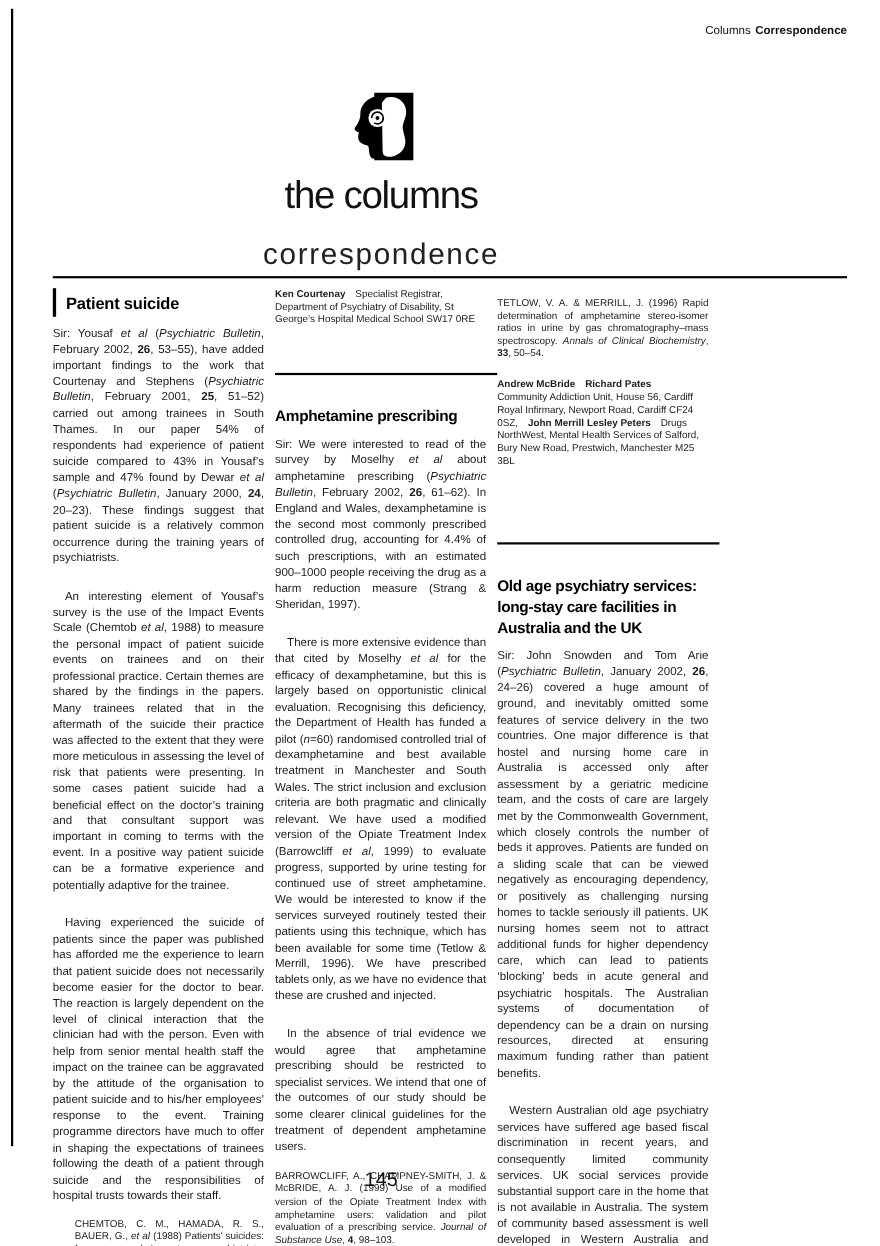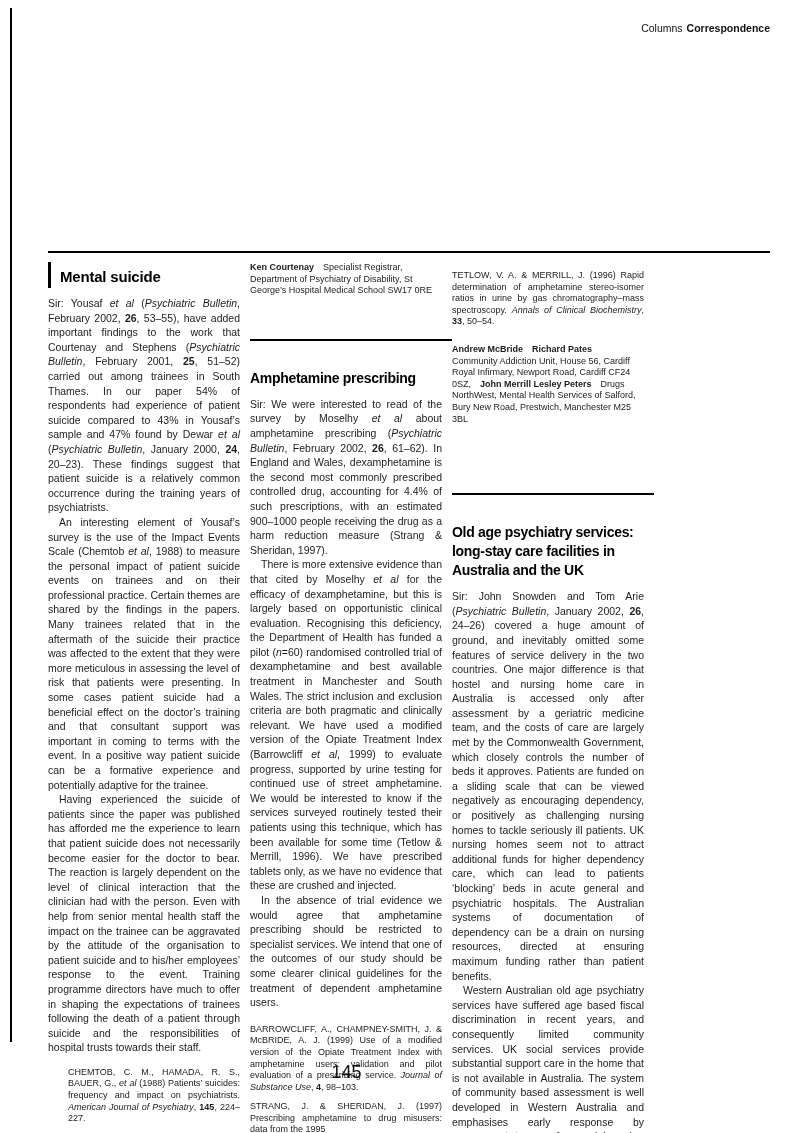--- a/index.html
+++ b/index.html
@@ -10,21 +10,21 @@
   .running-header .bd2{font-weight:bold;margin-left:4px;}
   .masthead{position:absolute;left:48px;top:0;width:597px;text-align:center;}
   .logo{width:58px;height:62px;margin:84px auto 0;}
   .mast-title{margin-top:12px;font-size:35px;letter-spacing:-1.2px;color:#111;line-height:40px;}
   .mast-section{margin-top:18px;font-size:27px;letter-spacing:1.5px;color:#222;line-height:30px;}
   .main-rule{position:absolute;left:48px;top:251px;width:722px;height:2px;background:#000;}
   .cols{position:absolute;left:48px;top:262px;display:flex;gap:10px;}
   .col{width:192px;}
   .blk{margin:0;}
   .para{font-size:10.5px;line-height:14.6px;text-align:justify;color:#1c1c1c;}
-  .para.indent{text-indent:11px;}
+  .para.indent{text-indent:11px;margin-top:20px;}
   .ref{font-size:9px;line-height:11.6px;text-align:justify;margin-top:8px;color:#1c1c1c;}
   .signature{font-size:9px;line-height:11.6px;color:#1c1c1c;}
   .heading-bar{font-size:15px;font-weight:bold;color:#000;line-height:18px;
                border-left:3px solid #000;padding:6px 0 2px 9px;margin-bottom:8px;letter-spacing:-0.2px;}
   .rule-heading{font-size:14px;font-weight:bold;color:#000;line-height:19px;letter-spacing:-0.3px;
                border-top:2px solid #000;padding-top:28px;margin-bottom:9px;margin-right:-10px;}
   .bd{font-weight:bold;text-align:center;}
   .it{font-style:italic;}
   .folio{position:absolute;left:48px;top:1062px;width:597px;text-align:center;
          font-size:18px;color:#111;}
@@ -33,26 +33,41 @@
 <body>
 
 <div class="page">
 
   <div class="left-rule"></div>
 
   <div class="running-header">
     <span>Columns</span><span class="bd2">Correspondence</span>
   </div>
 
+  <div class="masthead">
+    <div class="logo">
+      <svg viewBox="0 0 60 64" width="58" height="62">
+        <rect x="23" y="0" width="37" height="64" fill="#000"></rect>
+        <path d="M34,5 C45,2 54,10 53,20 C52,26 49,30 50,35 C51,41 54,46 51,52 C48,58 40,62 34,60 C31,59 30,55 30,50 L30,10 Z" fill="#fff"></path>
+        <path d="M30,3 C18,3 10,11 10,20 C10,25 8,29 5,33 C3.5,35.5 6,36.5 8.5,37.5 C8,40 7.5,43 8.5,45 C10.5,49 15,49 17.5,50.5 C18.5,54.5 17.5,59 21,62 L31,62 Z" fill="#000"></path>
+        <circle cx="26" cy="24" r="8.5" fill="#fff"></circle>
+        <path d="M26,24 m-5.5,0 a5.5,5.5 0 1,1 11,0 a5.5,5.5 0 0,1 -8.5,4.6" fill="none" stroke="#000" stroke-width="1.6"></path>
+        <circle cx="26" cy="24" r="1.8" fill="#000"></circle>
+        <path d="M15,21 L11,19 M15,25 L11,26 M16,29 L13,32" stroke="#000" stroke-width="1.2" fill="none"></path>
+      </svg>
+    </div>
+    <div class="mast-title">the columns</div>
+    <div class="mast-section">correspondence</div>
+  </div>
 
   <div class="main-rule"></div>
 
   <div class="cols">
     <div class="col">
-        <div class="blk heading-bar">Mental suicide</div>
+        <div class="blk heading-bar">Patient suicide</div>
         <div class="blk para"><span class="">Sir: Yousaf </span><span class="it">et al</span><span class=""> (</span><span class="it">Psychiatric Bulletin</span><span class="">, February 2002, </span><span class="bd">26</span><span class="">, 53–55), have added important findings to the work that Courtenay and Stephens (</span><span class="it">Psychiatric Bulletin</span><span class="">, February 2001, </span><span class="bd">25</span><span class="">, 51–52) carried out among trainees in South Thames. In our paper 54% of respondents had experience of patient suicide compared to 43% in Yousaf’s sample and 47% found by Dewar </span><span class="it">et al</span><span class=""> (</span><span class="it">Psychiatric Bulletin</span><span class="">, January 2000, </span><span class="bd">24</span><span class="">, 20–23). These findings suggest that patient suicide is a relatively common occurrence during the training years of psychiatrists.</span></div>
         <div class="blk para indent"><span class="">An interesting element of Yousaf’s survey is the use of the Impact Events Scale (Chemtob </span><span class="it">et al</span><span class="">, 1988) to measure the personal impact of patient suicide events on trainees and on their professional practice. Certain themes are shared by the findings in the papers. Many trainees related that in the aftermath of the suicide their practice was affected to the extent that they were more meticulous in assessing the level of risk that patients were presenting. In some cases patient suicide had a beneficial effect on the doctor’s training and that consultant support was important in coming to terms with the event. In a positive way patient suicide can be a formative experience and potentially adaptive for the trainee.</span></div>
         <div class="blk para indent"><span class="">Having experienced the suicide of patients since the paper was published has afforded me the experience to learn that patient suicide does not necessarily become easier for the doctor to bear. The reaction is largely dependent on the level of clinical interaction that the clinician had with the person. Even with help from senior mental health staff the impact on the trainee can be aggravated by the attitude of the organisation to patient suicide and to his/her employees’ response to the event. Training programme directors have much to offer in shaping the expectations of trainees following the death of a patient through suicide and the responsibilities of hospital trusts towards their staff.</span></div>
         <div class="blk ref" style="margin-top: 12px; margin-left: 20px;"><span class="">CHEMTOB, C. M., HAMADA, R. S., BAUER, G., </span><span class="it">et al</span><span class=""> (1988) Patients’ suicides: frequency and impact on psychiatrists. </span><span class="it">American Journal of Psychiatry</span><span class="">, </span><span class="bd">145</span><span class="">, 224–227.</span></div>
       </div>
     <div class="col">
         <div class="blk signature"><span class="bd">Ken Courtenay</span><span class="">  Specialist Registrar, Department of Psychiatry of Disability, St George’s Hospital Medical School SW17 0RE</span></div>
         <div class="blk rule-heading" style="margin-top: 42px;">Amphetamine prescribing</div>
         <div class="blk para"><span class="">Sir: We were interested to read of the survey by Moselhy </span><span class="it">et al</span><span class=""> about amphetamine prescribing (</span><span class="it">Psychiatric Bulletin</span><span class="">, February 2002, </span><span class="bd">26</span><span class="">, 61–62). In England and Wales, dexamphetamine is the second most commonly prescribed controlled drug, accounting for 4.4% of such prescriptions, with an estimated 900–1000 people receiving the drug as a harm reduction measure (Strang &amp; Sheridan, 1997).</span></div>
         <div class="blk para indent"><span class="">There is more extensive evidence than that cited by Moselhy </span><span class="it">et al</span><span class=""> for the efficacy of dexamphetamine, but this is largely based on opportunistic clinical evaluation. Recognising this deficiency, the Department of Health has funded a pilot (</span><span class="it">n</span><span class="">=60) randomised controlled trial of dexamphetamine and best available treatment in Manchester and South Wales. The strict inclusion and exclusion criteria are both pragmatic and clinically relevant. We have used a modified version of the Opiate Treatment Index (Barrowcliff </span><span class="it">et al</span><span class="">, 1999) to evaluate progress, supported by urine testing for continued use of street amphetamine. We would be interested to know if the services surveyed routinely tested their patients using this technique, which has been available for some time (Tetlow &amp; Merrill, 1996). We have prescribed tablets only, as we have no evidence that these are crushed and injected.</span></div>

